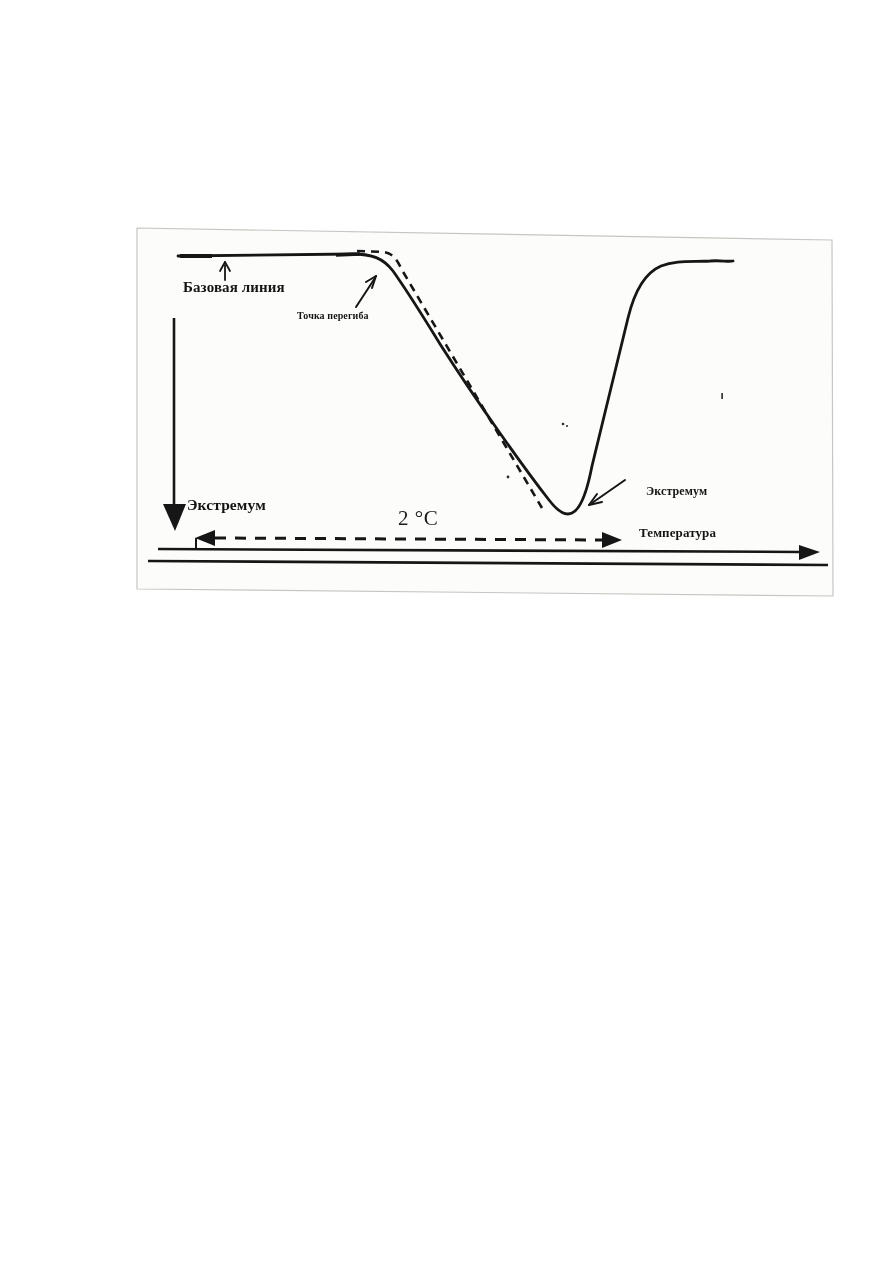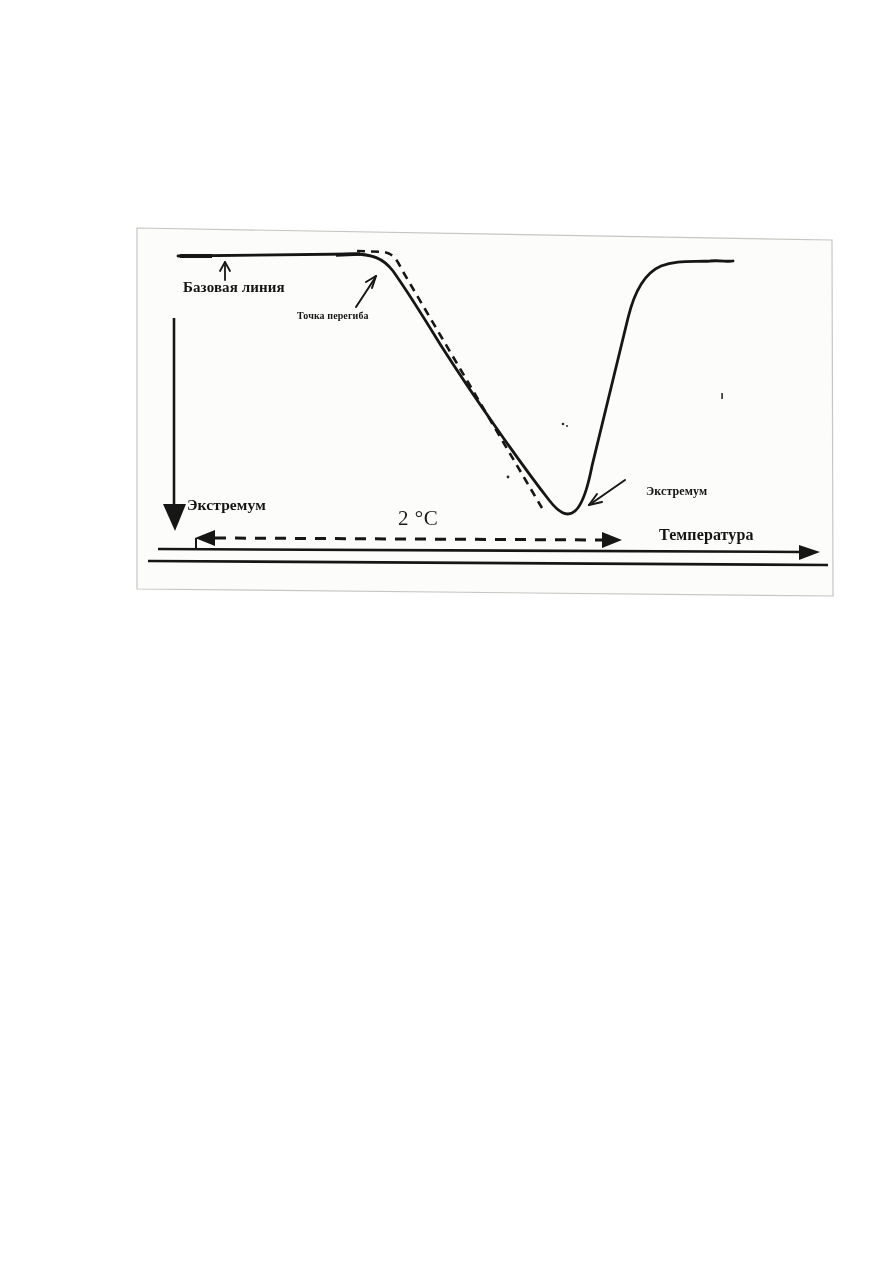--- a/index.html
+++ b/index.html
@@ -10,21 +10,21 @@
   .figure-layer{position:absolute;left:0;top:0;width:718px;height:1263px;font-family:Liberation Serif, serif;}
   .lbl{
     position:absolute;color:#141414;font-weight:bold;white-space:nowrap;
     line-height:1.1;letter-spacing:0.1px;
   }
   .lbl-baseline{left:183px;top:279px;font-size:15px;}
   .lbl-inflection{left:297px;top:310px;font-size:10px;}
   .lbl-endotherm{left:187px;top:496px;font-size:15.5px;}
   .lbl-extremum{left:646px;top:473px;font-size:12px;margin-top:12px;}
   .lbl-delta{left:398px;top:507px;font-size:21px;font-weight:400;letter-spacing:0.5px;color:#1b1b1b;}
-  .lbl-temperature{left:639px;top:526px;font-size:16px;margin-left:20px;}
+  .lbl-temperature{left:639px;top:526px;font-size:13px;}
 </style>
 </head>
 <body>
 
 <div class="figure-layer">
 
   <svg width="893" height="1263" viewBox="0 0 893 1263" style="position:absolute;left:0;top:0;">
 
     <polygon points="137,228 832,240 833,596 137,589" fill="#fcfcfb" stroke="#c6c6c2" stroke-width="1.2"></polygon>
 

